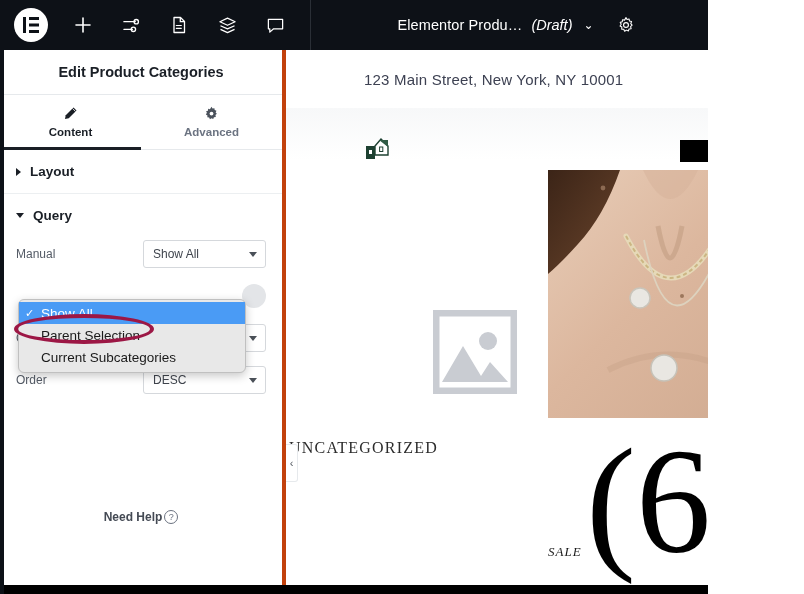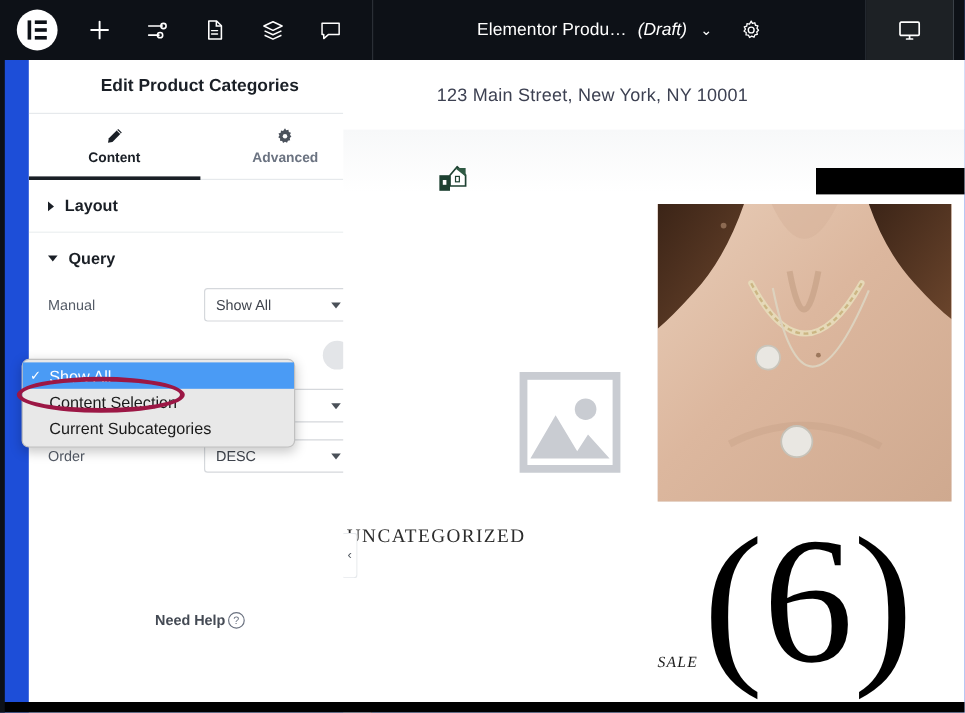--- a/index.html
+++ b/index.html
@@ -5,23 +5,23 @@
 <style>
   * { box-sizing: border-box; margin: 0; padding: 0; }
   html, body {
     width: 804px; height: 594px;
     overflow: hidden;
     background: #fff;
     font-family: "Liberation Sans", sans-serif;
   }
   #app {
     position: relative;
-    width: 804px; height: 594px;
+    width: 708px; height: 594px;
     overflow: hidden;
-    background: #1d4ed8;
+    background: #b91c1c;
   }
 
   
   .topbar {
     position: absolute; top: 0; left: 0;
     width: 804px; height: 50px;
     background: #0d1117;
     display: flex; align-items: stretch;
   }
   .topbar-left {
@@ -87,23 +87,22 @@
     width: 10px;
     background: #0d1117;
     border-left: 1px solid #3a4047;
   }
 
   
   .panel {
     position: absolute; top: 50px; left: 0;
     width: 286px; height: 544px;
     background: #ffffff;
-    border-right: 1px solid #c2410c;
+    border-right: 4px solid #c2410c;
     overflow: hidden;
-    margin-left: 24px;
   }
   .panel-edge {
     position: absolute; top: 50px; left: 0;
     width: 4px; height: 544px;
     background: #0d1117;
     z-index: 5;
   }
   .panel-header {
     height: 45px;
     display: flex; align-items: center; justify-content: center;
@@ -499,21 +498,21 @@
       <span class="qmark">?</span>
     </div>
   </div>
 
   <div class="dropdown">
     <div class="dd-item selected">
       <span class="dd-check">✓</span>
       <span>Show All</span>
     </div>
     <div class="dd-item">
-      <span>Content Selection</span>
+      <span>Parent Selection</span>
     </div>
     <div class="dd-item">
       <span>Current Subcategories</span>
     </div>
   </div>
   <div class="annot"></div>
 
   <div class="canvas">
 
     <div class="site-header">

